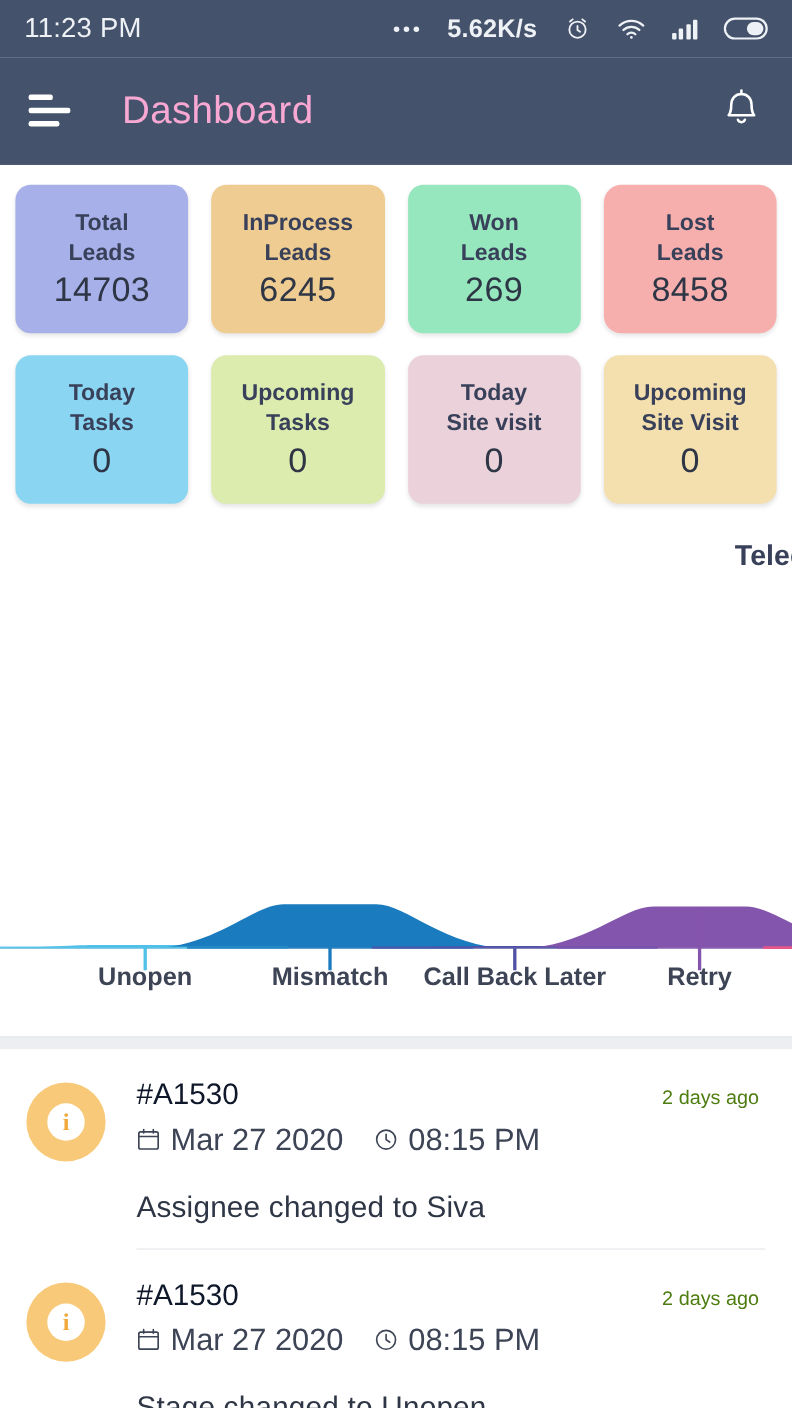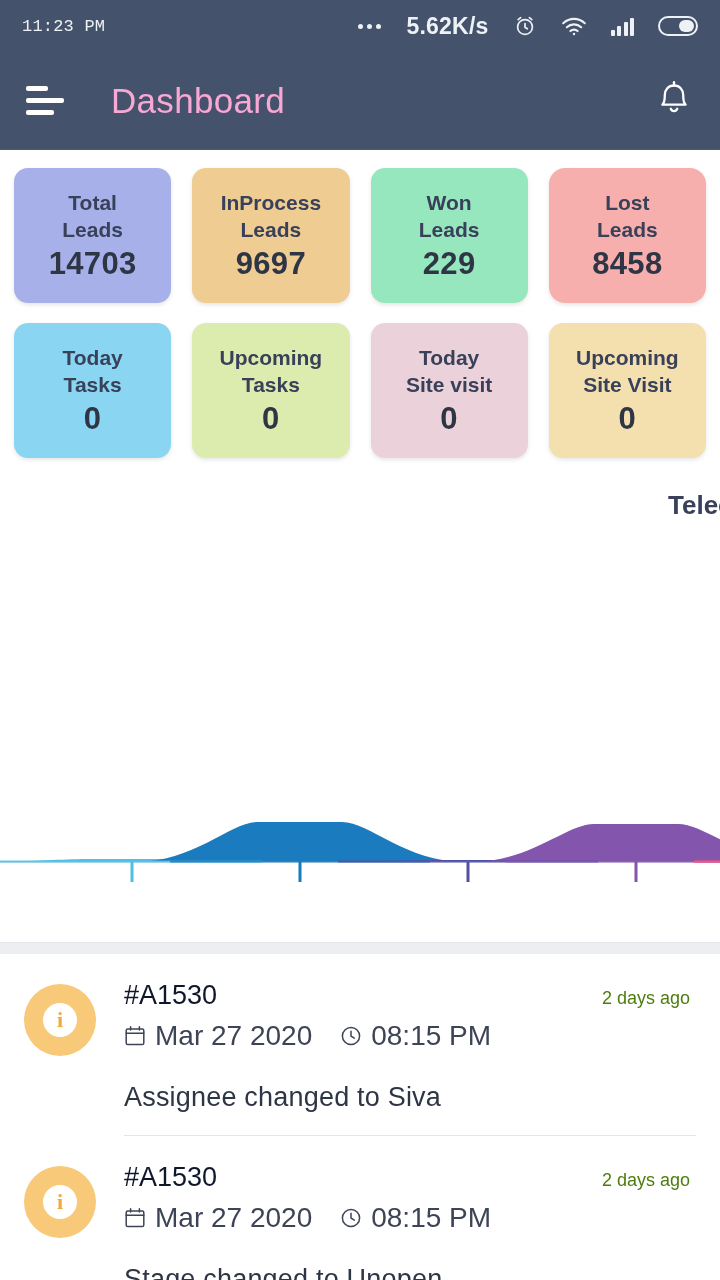--- a/index.html
+++ b/index.html
@@ -12,21 +12,21 @@
 
   
   .statusbar {
     height: 52px;
     background: #44536B;
     display: flex;
     align-items: center;
     padding: 0 22px;
     color: #eef1f5;
   }
-  .sb-time { font-size: 17px; font-weight: 400; letter-spacing: .2px; font-family: Liberation Mono, monospace; }
+  .sb-time { font-size: 25px; font-weight: 400; letter-spacing: .2px; }
   .sb-right { margin-left: auto; display: flex; align-items: center; gap: 24px; }
   .sb-dots { display: flex; gap: 4px; align-items: flex-end; margin-right: 2px; }
   .sb-dots i { width: 5px; height: 5px; border-radius: 50%; background: #eef1f5; display: block; }
   .sb-speed { font-size: 23px; font-weight: 700; letter-spacing: .2px; }
   .icon-svg { display: block; }
   .sb-bars { display: flex; align-items: flex-end; gap: 2.5px; height: 20px; }
   .sb-bars i { width: 4px; background: #eef1f5; display: block; border-radius: 1px; }
   .sb-bars i:nth-child(1) { height: 6px; }
   .sb-bars i:nth-child(2) { height: 10px; }
   .sb-bars i:nth-child(3) { height: 14px; }
@@ -66,21 +66,21 @@
     display: flex; flex-direction: column;
     align-items: center; justify-content: center;
     box-shadow: 0 2px 4px rgba(0,0,0,.10);
     cursor: pointer;
   }
   .stat-label {
     font-size: 21px; line-height: 27px; font-weight: 600;
     color: #39415a; text-align: center;
   }
   .stat-value {
-    font-size: 31px; font-weight: 700; color: #2e3646; margin-top: 3px; letter-spacing: .3px;
+    font-size: 31px; font-weight: 400; color: #2e3646; margin-top: 3px; letter-spacing: .3px;
   }
 
   
   .chart-section {
     position: relative;
     height: 460px;
     background: #ffffff;
     overflow: hidden;
   }
   .chart-title {
@@ -179,25 +179,25 @@
 </div>
 
 <div class="cards-wrap">
   <div class="cards-row">
     <div class="stat-card" style="background: rgb(167, 176, 232);">
       <div class="stat-label"><span>Total</span><br><span>Leads</span></div>
       <div class="stat-value">14703</div>
     </div>
     <div class="stat-card" style="background: rgb(239, 204, 146);">
       <div class="stat-label"><span>InProcess</span><br><span>Leads</span></div>
-      <div class="stat-value">9697</div>
+      <div class="stat-value">6245</div>
     </div>
     <div class="stat-card" style="background: rgb(150, 230, 190);">
       <div class="stat-label"><span>Won</span><br><span>Leads</span></div>
-      <div class="stat-value">229</div>
+      <div class="stat-value">269</div>
     </div>
     <div class="stat-card" style="background: rgb(247, 175, 174); border-radius: 16px;">
       <div class="stat-label"><span>Lost</span><br><span>Leads</span></div>
       <div class="stat-value">8458</div>
     </div>
   </div>
   <div class="cards-row">
     <div class="stat-card" style="background: rgb(138, 214, 242);">
       <div class="stat-label"><span>Today</span><br><span>Tasks</span></div>
       <div class="stat-value">0</div>
@@ -240,20 +240,26 @@
       <text x="300" y="635" fill="#ffffff" text-anchor="middle" font-size="27" font-weight="600" font-family="&quot;Liberation Sans&quot;, sans-serif">1496</text>
       <line x1="468" y1="762" x2="468" y2="380" stroke="#5150A6" stroke-width="3"></line>
       <circle cx="468" cy="762" r="9" fill="#5150A6"></circle>
       <path d="M468 770 C452 732 430 718 430 690 A38 38 0 1 1 506 690 C506 718 484 732 468 770 Z" fill="#5150A6"></path>
       <text x="468" y="699" fill="#ffffff" text-anchor="middle" font-size="27" font-weight="600" font-family="&quot;Liberation Sans&quot;, sans-serif">3</text>
       <line x1="636" y1="713" x2="636" y2="344" stroke="#8455AD" stroke-width="3"></line>
       <circle cx="636" cy="713" r="9" fill="#8455AD"></circle>
       <path d="M636 721 C620 683 598 669 598 641 A38 38 0 1 1 674 641 C674 669 652 683 636 721 Z" fill="#8455AD"></path>
       <text x="636" y="650" fill="#ffffff" text-anchor="middle" font-size="27" font-weight="600" font-family="&quot;Liberation Sans&quot;, sans-serif">1878</text>
     </svg>
+  <div class="xlabels" id="xlabels">
+      <div class="xlabel" style="left: 132px;">Unopen</div>
+      <div class="xlabel" style="left: 300px;">Mismatch</div>
+      <div class="xlabel" style="left: 468px;">Call Back Later</div>
+      <div class="xlabel" style="left: 636px;">Retry</div>
+    </div>
 </div>
 
 <div class="section-divider"></div>
 
 <div class="feed">
 
   <div class="feed-item">
     <div class="feed-icon">
         <span class="inner">i</span>
       </div>

